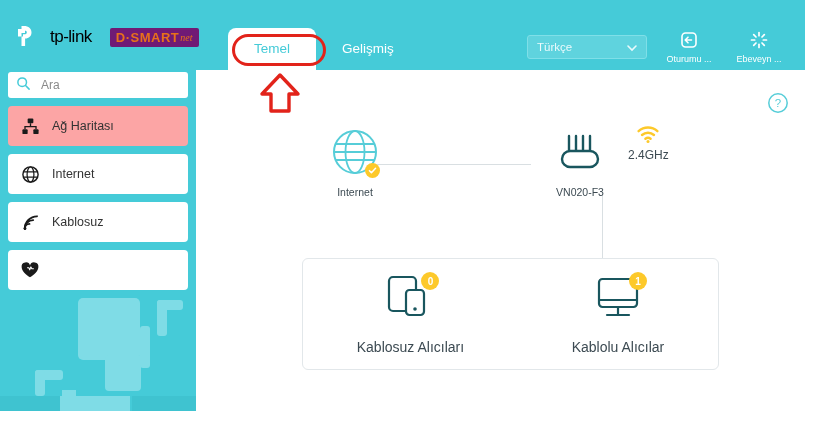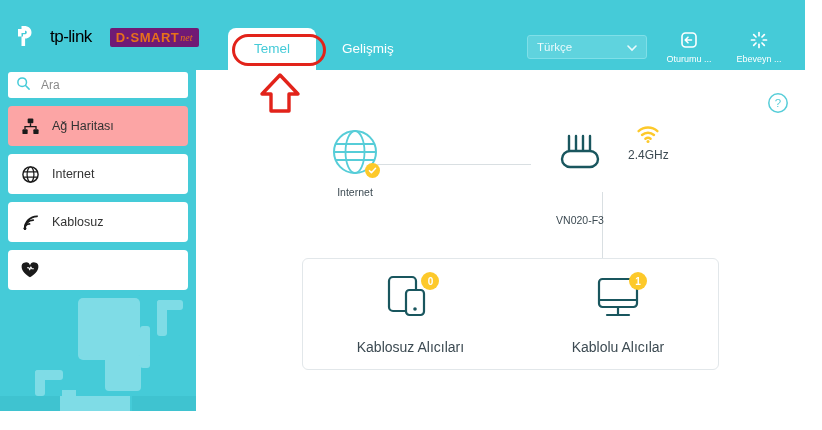--- a/index.html
+++ b/index.html
@@ -87,21 +87,21 @@
   #content{
     position:absolute;left:196px;top:70px;width:609px;height:341px;
     background:#ffffff;
   }
   #help{position:absolute;right:16px;top:22px;cursor:pointer;}
 
   #map{position:absolute;left:0;top:0;width:609px;height:341px;}
   .node{position:absolute;display:flex;flex-direction:column;align-items:center;}
   .node-label{font-size:10.5px;color:#3c4a52;margin-top:6px;white-space:nowrap;}
   #node-internet{left:135px;top:58px;}
-  #node-router{left:357px;top:58px;gap:28px;}
+  #node-router{left:357px;top:58px;}
   .badge{
     position:absolute;border-radius:50%;background:#fdc92a;color:#ffffff;
     display:flex;align-items:center;justify-content:center;
     font-size:10px;font-weight:bold;
   }
   #wifi-tag{position:absolute;left:432px;top:55px;display:flex;flex-direction:column;align-items:center;}
   #wifi-tag .freq{font-size:12px;color:#3c4a52;margin-top:1px;}
 
   #link-h{position:absolute;left:180px;top:94px;width:155px;height:1px;background:#d9dfe2;}
   #link-v{position:absolute;left:406px;top:122px;width:1px;height:66px;background:#d9dfe2;}

